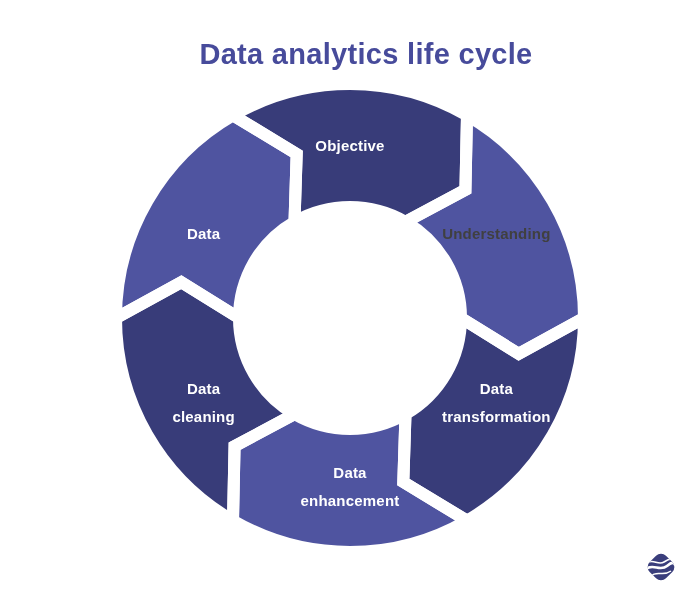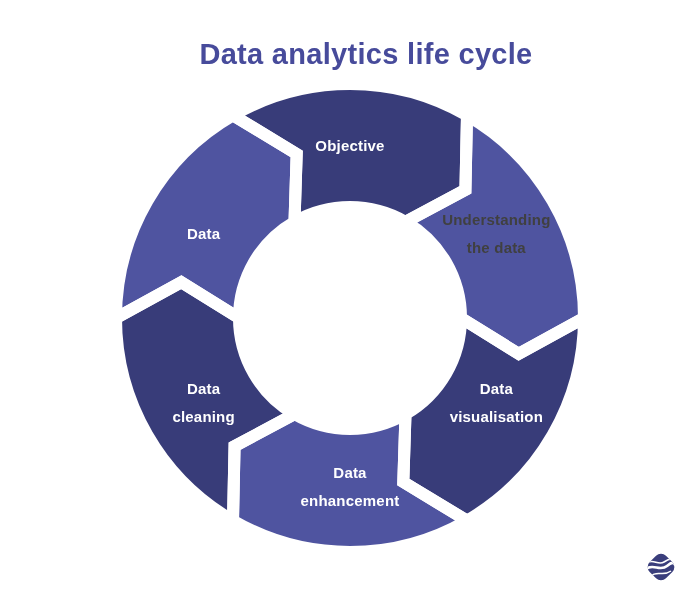--- a/index.html
+++ b/index.html
@@ -59,25 +59,24 @@
       <path d="M233.00,520.65 A234 234 0 0 1 116.00,318.00 L181.27,282.14 L239.00,318.00 A111 111 0 0 0 294.50,414.13 L234.57,446.19 Z" fill="none" stroke="#FFFFFF" stroke-width="12" stroke-linejoin="miter"></path>
       <path d="M116.00,318.00 A234 234 0 0 1 233.00,115.35 L296.69,153.94 L294.50,221.87 A111 111 0 0 0 239.00,318.00 L181.27,282.14 Z" fill="none" stroke="#FFFFFF" stroke-width="12" stroke-linejoin="miter"></path>
     </svg>
 
   <div id="labels">
       <div class="seg-label" style="left: 350px; top: 146px; color: rgb(255, 255, 255);">
         <span>Objective</span>
       </div>
       <div class="seg-label" style="left: 496.36px; top: 233.5px; color: #404040;">
         <span>Understanding</span>
-        <span>the data</span>
       </div>
       <div class="seg-label" style="left: 496.36px; top: 402.5px; color: rgb(255, 255, 255);">
         <span>Data</span>
-        <span>visualisation</span>
+        <span>transformation</span>
       </div>
       <div class="seg-label" style="left: 350px; top: 487px; color: rgb(255, 255, 255);">
         <span>Data</span>
         <span>enhancement</span>
       </div>
       <div class="seg-label" style="left: 203.64px; top: 402.5px; color: rgb(255, 255, 255);">
         <span>Data</span>
         <span>cleaning</span>
       </div>
       <div class="seg-label" style="left: 203.64px; top: 233.5px; color: rgb(255, 255, 255);">

